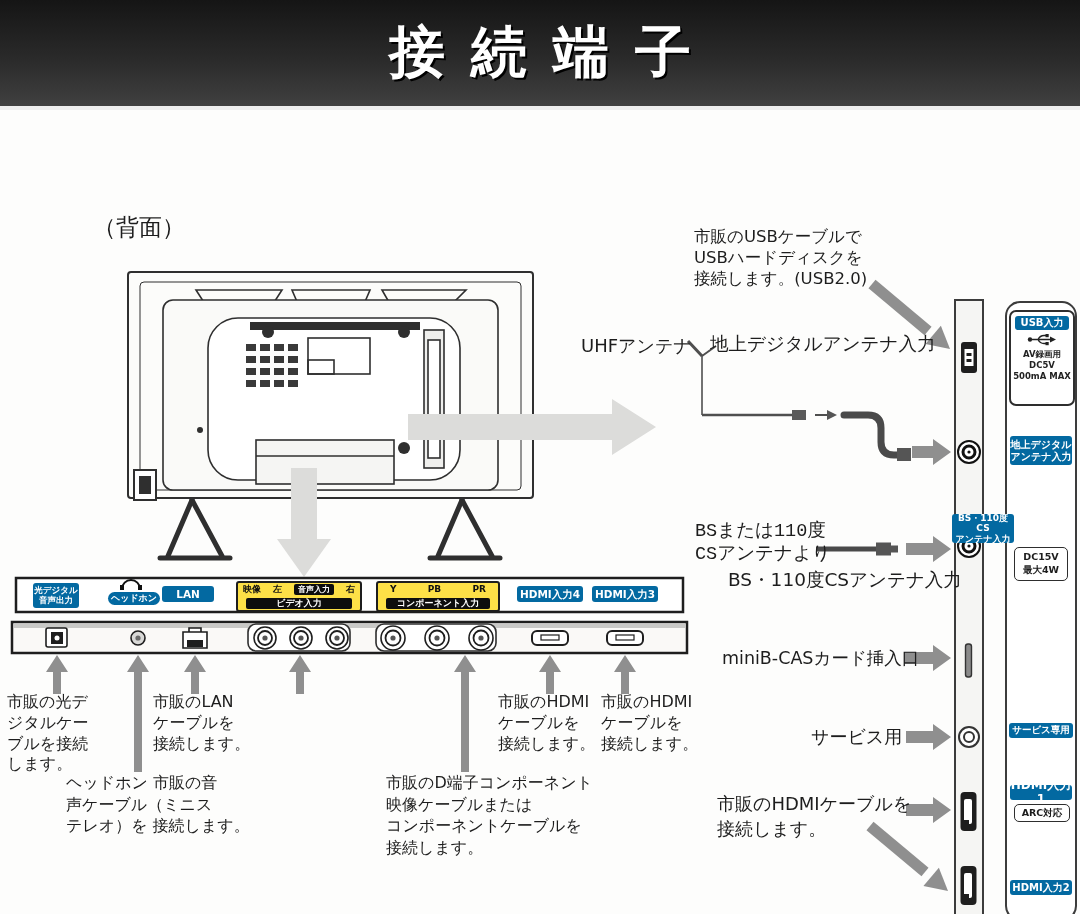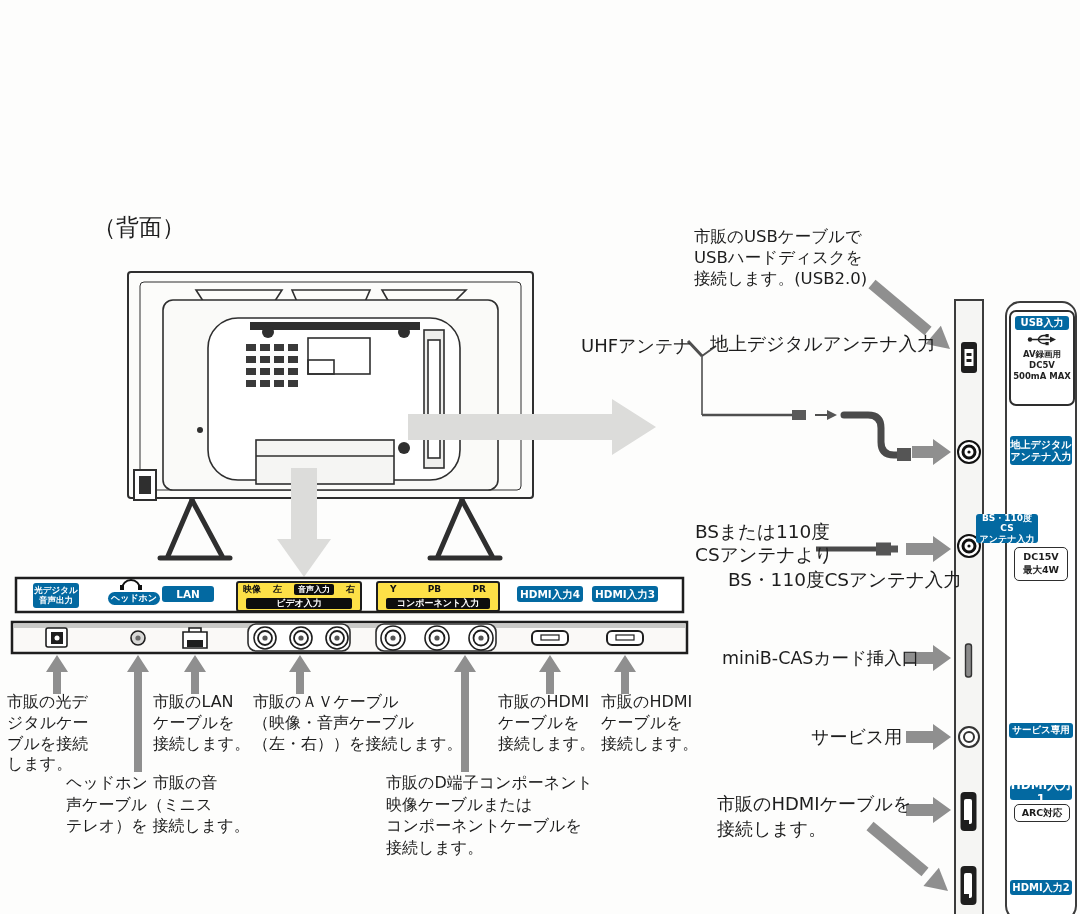--- a/index.html
+++ b/index.html
@@ -27,20 +27,23 @@
         font-size:9px;font-weight:700;display:flex;align-items:center;justify-content:center;border-radius:2px;}
   .mchip{background:#0d0d0d;color:#fff;border-radius:2px;padding:0 4px;font-size:8px;font-weight:700;text-align:center;}
   .ldetail{white-space:pre-line;text-align:center;font-size:8.5px;line-height:1.3;font-weight:600;color:#222;}
   svg{display:block;}
 </style>
 </head>
 <body>
 
 <div id="stage">
 
+  <div class="hdr">
+    <div class="hdr-title">接続端子</div>
+  </div>
 
   <svg class="abs" style="left:0;top:0" width="1080" height="914" viewBox="0 0 1080 914">
 
     <g stroke="#2f2f2f" fill="none" stroke-width="1.6">
       <rect x="128" y="272" width="405" height="226" rx="3" fill="#fcfcfa" stroke-width="2"></rect>
       <rect x="140" y="282" width="381" height="208" rx="4" stroke-width="1"></rect>
 
       <path d="M196 290 h86 l-9 14 h-68 z"></path>
       <path d="M292 290 h78 l-6 14 h-66 z"></path>
       <path d="M382 290 h84 l-14 14 h-62 z"></path>
@@ -258,21 +261,21 @@
     </g>
   </svg>
 
   <div class="note" style="left:93px;top:212px;font-size:23px;">（背面）</div>
 
   <div class="note" style="left:694px;top:226px;font-size:16.5px;line-height:1.28;">市販のUSBケーブルで
 USBハードディスクを
 接続します。(USB2.0)</div>
   <div class="note" style="left:581px;top:334px;font-size:18px;">UHFアンテナ</div>
   <div class="note" style="left:710px;top:331px;font-size:18.5px;">地上デジタルアンテナ入力</div>
-  <div class="note" style="left:695px;top:520px;font-size:18.5px;line-height:1.25;">BSまたは110度
+  <div class="note" style="left:695px;top:520px;font-size:18.5px;line-height:1.25;font-family:Liberation Mono, monospace;">BSまたは110度
 CSアンテナより</div>
   <div class="note" style="left:728px;top:567px;font-size:18.5px;">BS・110度CSアンテナ入力</div>
   <div class="note" style="left:722px;top:646px;font-size:17.5px;">miniB-CASカード挿入口</div>
   <div class="note" style="left:811px;top:725px;font-size:18px;">サービス用</div>
   <div class="note" style="left:717px;top:791px;font-size:18px;line-height:1.4;">市販のHDMIケーブルを
 接続します。</div>
 
   <div class="chip" style="left:33px;top:583px;width:46px;height:25px;font-size:8.5px;">光デジタル
 音声出力</div>
 
@@ -310,23 +313,20 @@
   <div class="note" style="left:66px;top:772px;font-size:16px;line-height:1.35;">ヘッドホン 市販の音
 声ケーブル（ミニス
 テレオ）を 接続します。</div>
   <div class="note" style="left:7px;top:692px;font-size:16px;line-height:1.3;">市販の光デ
 ジタルケー
 ブルを接続
 します。</div>
   <div class="note" style="left:153px;top:692px;font-size:16px;line-height:1.3;">市販のLAN
 ケーブルを
 接続します。</div>
-  <div class="note" style="left:253px;top:692px;font-size:16px;line-height:1.3;">市販のＡＶケーブル
-（映像・音声ケーブル
-（左・右））を接続します。</div>
   <div class="note" style="left:386px;top:772px;font-size:16px;line-height:1.35;">市販のD端子コンポーネント
 映像ケーブルまたは
 コンポーネントケーブルを
 接続します。</div>
   <div class="note" style="left:498px;top:692px;font-size:16px;line-height:1.3;">市販のHDMI
 ケーブルを
 接続します。</div>
   <div class="note" style="left:601px;top:692px;font-size:16px;line-height:1.3;">市販のHDMI
 ケーブルを
 接続します。</div>
@@ -341,21 +341,21 @@
       <polygon points="29,7.5 23,4.5 23,10.5" fill="#222"></polygon>
     </svg>
     <div class="ldetail">AV録画用
 DC5V
 500mA MAX</div>
   </div>
 
   <div class="chip" style="left:1010px;top:436px;width:62px;height:29px;font-size:10px;">地上デジタル
 アンテナ入力</div>
 
-  <div class="chip" style="left:976px;top:514px;width:62px;height:29px;font-size:9px;">BS・110度CS
+  <div class="chip" style="left:952px;top:514px;width:62px;height:29px;font-size:9px;">BS・110度CS
 アンテナ入力</div>
   <div class="dbox" style="left:1014px;top:547px;width:52px;height:32px;font-size:9.5px;line-height:1.35;">DC15V
 最大4W</div>
 
 
   <div class="chip" style="left:1009px;top:723px;width:64px;height:15px;font-size:9.5px;">サービス専用</div>
 
   <div class="chip" style="left:1010px;top:785px;width:62px;height:15px;font-size:12px;">HDMI入力1</div>
   <div class="dbox" style="left:1014px;top:804px;width:54px;height:16px;font-size:9.5px;">ARC対応</div>
 

